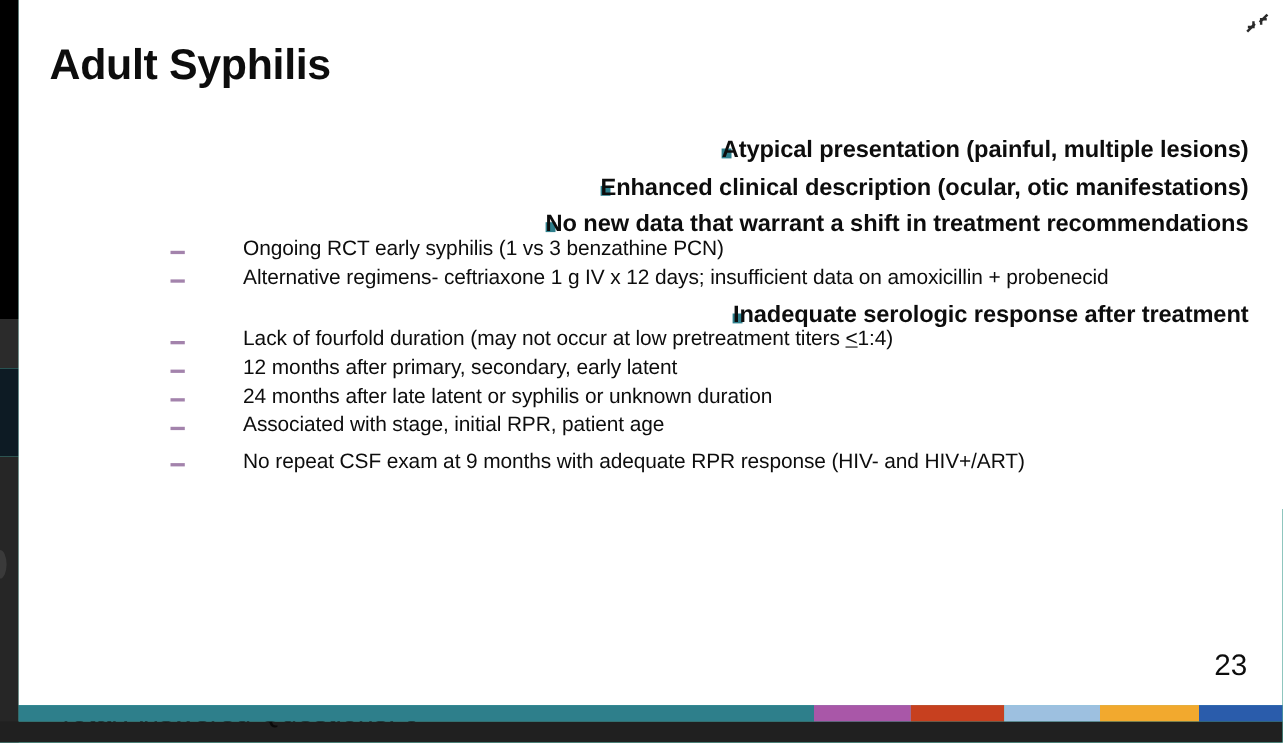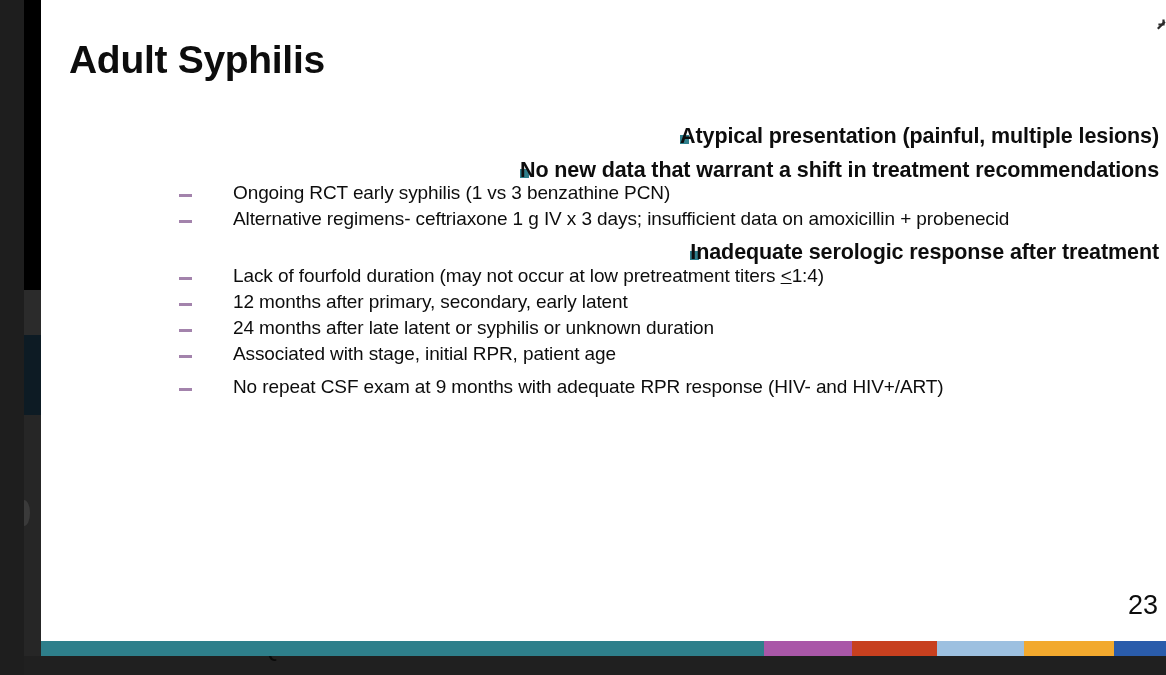--- a/index.html
+++ b/index.html
@@ -15,21 +15,20 @@
     font-family: "Liberation Sans", sans-serif;
     position: relative;
   }
 
   
   #viewport {
     position: absolute;
     inset: 0;
     background: #5eead4;
     overflow: hidden;
-    margin-left: 24px;
   }
 
   
   .gutter {
     position: absolute;
     left: 0;
     width: 17px;
   }
   .gutter-a { top: 0;   height: 290px; background: #000000; }
   .gutter-b { top: 290px; height: 45px;  background: #2b2b2b; }
@@ -108,21 +107,21 @@
   }
   .lvl1 .txt {
     font-size: 21.5px;
     font-weight: bold;
     color: #0d0d0d;
     white-space: nowrap;
     letter-spacing: -0.1px;
   }
 
   
-  .lvl2 { margin-bottom: 7px; }
+  .lvl2 { margin-bottom: 7px; gap: 12px; }
   .lvl2 .marker {
     width: 56px;
     flex: 0 0 56px;
     padding-left: 110px;
     box-sizing: border-box;
     padding-top: 11px;
   }
   .dash {
     display: block;
     width: 13px;
@@ -210,41 +209,47 @@
 
     <div id="content">
 
       <div class="row lvl1">
         <span class="marker">
             <i class="sq"></i>
           </span>
         <span class="txt">Atypical presentation (painful, multiple lesions)</span>
       </div>
 
+      <div class="row lvl1">
+        <span class="marker">
+            <i class="sq"></i>
+          </span>
+        <span class="txt">Enhanced clinical description (ocular, otic manifestations)</span>
+      </div>
 
 
       <div class="row lvl1 grp">
         <span class="marker">
             <i class="sq"></i>
           </span>
         <span class="txt">No new data that warrant a shift in treatment recommendations</span>
       </div>
 
       <div class="row lvl2">
         <span class="marker">
             <i class="dash"></i>
           </span>
         <span class="txt">Ongoing RCT early syphilis (1 vs 3 benzathine PCN)</span>
       </div>
 
       <div class="row lvl2 gap-after">
         <span class="marker">
             <i class="dash"></i>
           </span>
-        <span class="txt">Alternative regimens- ceftriaxone 1 g IV x 3 days; insufficient data on amoxicillin + probenecid</span>
+        <span class="txt">Alternative regimens- ceftriaxone 1 g IV x 12 days; insufficient data on amoxicillin + probenecid</span>
       </div>
 
       <div class="row lvl1 grp">
         <span class="marker">
             <i class="sq"></i>
           </span>
         <span class="txt">Inadequate serologic response after treatment</span>
       </div>
 
       <div class="row lvl2">

